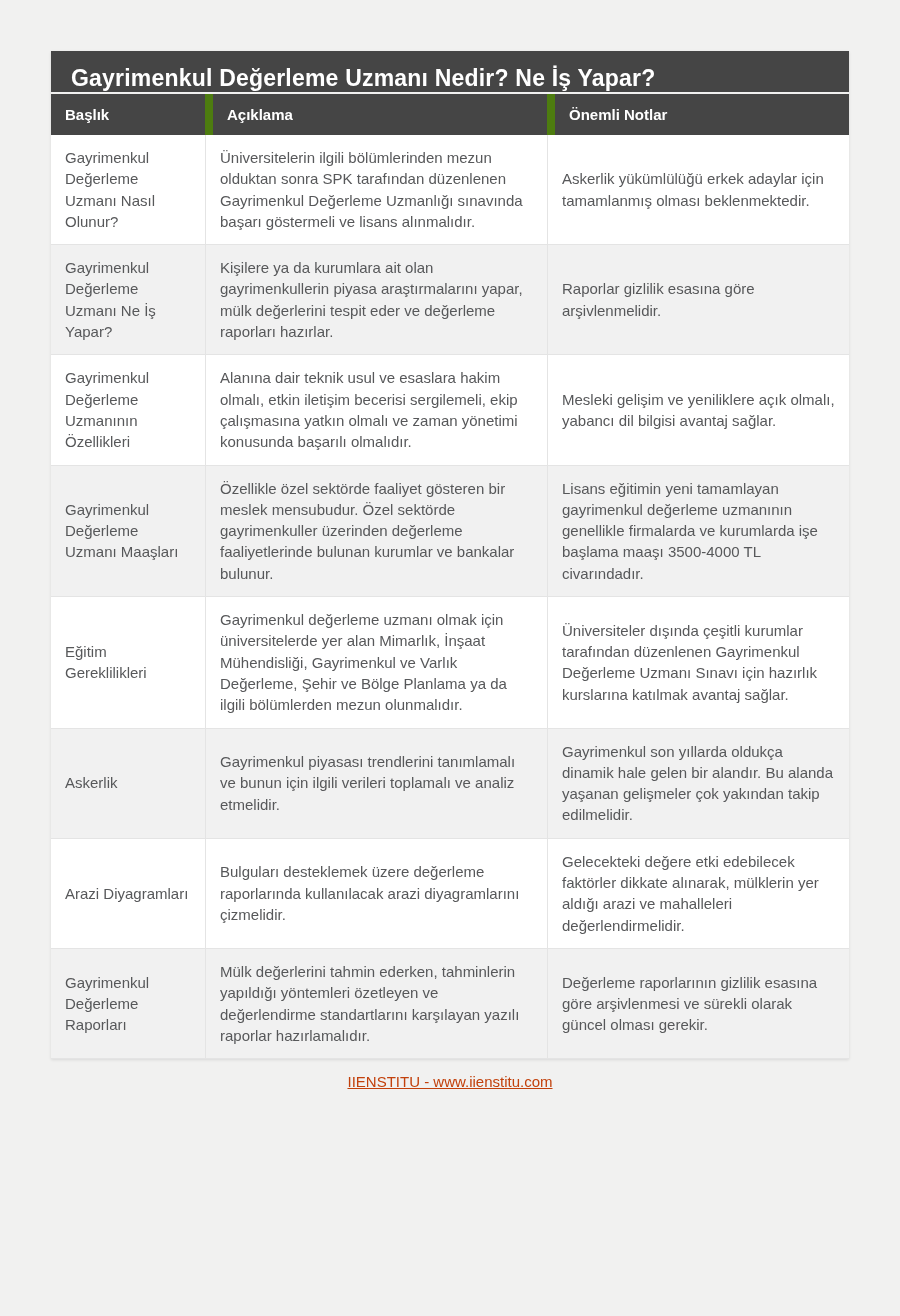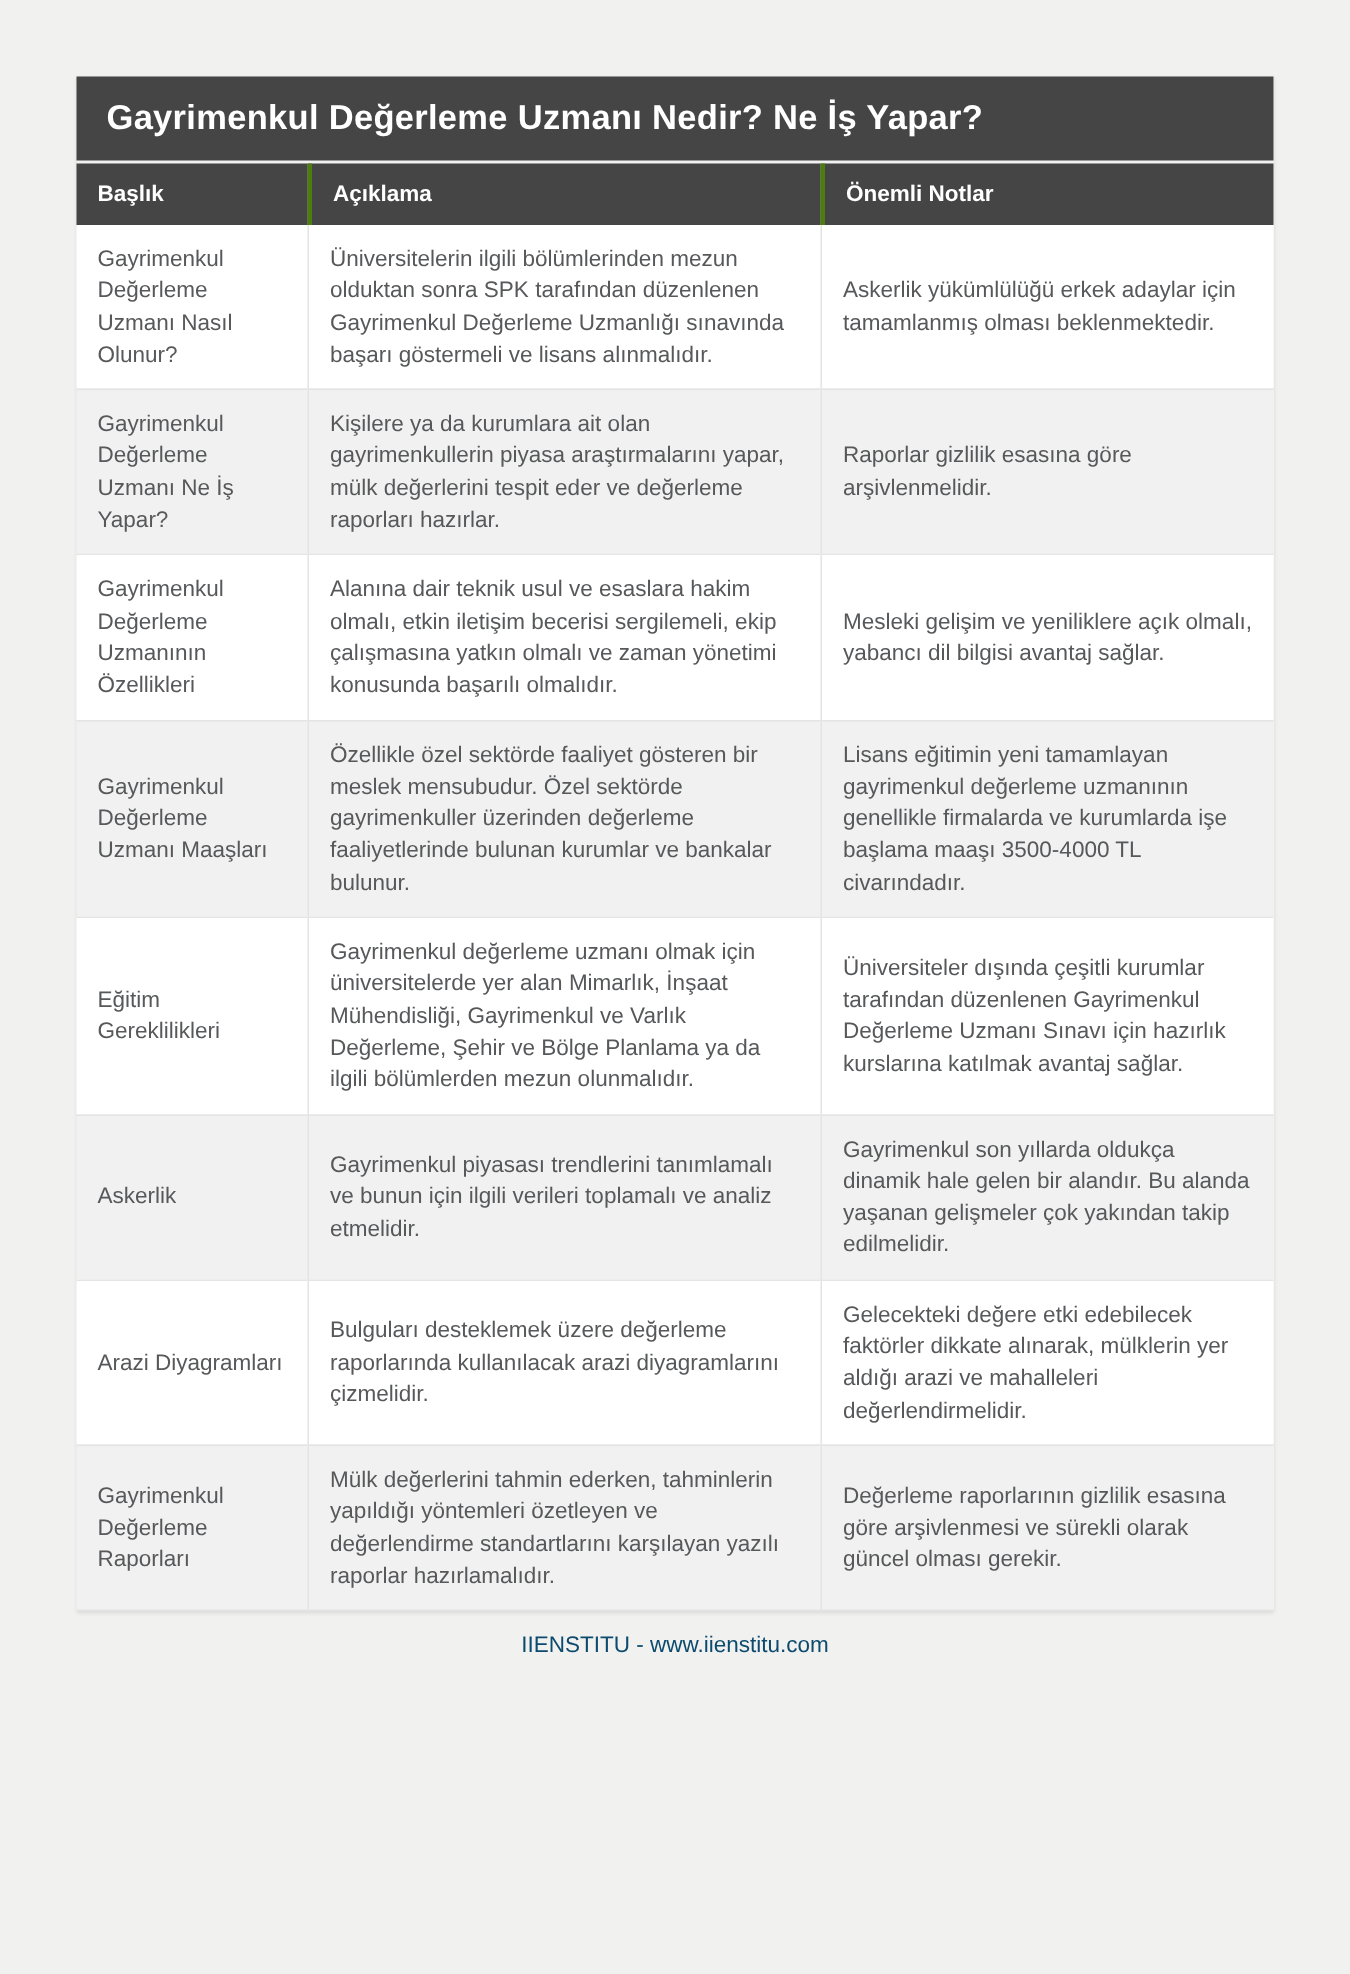--- a/index.html
+++ b/index.html
@@ -16,21 +16,21 @@
   .doc {
     width: 798px;
     margin: 51px auto 0 auto;
     box-shadow: 0 1px 3px rgba(0,0,0,0.10);
   }
   .title-bar {
     background: #454545;
     color: #ffffff;
     font-size: 23px;
     font-weight: 700;
-    padding: 14px 20px 15px 20px;
+    padding: 14px 20px 0 20px;
     letter-spacing: 0.2px;
   }
   table.info-table {
     width: 100%;
     border-collapse: separate;
     border-spacing: 0;
     table-layout: fixed;
     margin-top: 2px;
     font-size: 15px;
     color: #57585a;
@@ -38,42 +38,43 @@
   col.c1 { width: 154px; }
   col.c2 { width: 342px; }
   col.c3 { width: 302px; }
   thead th {
     background: #454545;
     color: #ffffff;
     font-weight: 700;
     text-align: left;
     font-size: 15px;
     padding: 12px 14px;
-    border-left: 3px solid #4d7c0f;
+    border-left: 8px solid #4d7c0f;
   }
   thead th:first-child { border-left: none; margin-top: 47px; }
   tbody td {
     background: #ffffff;
     padding: 12px 14px;
     vertical-align: middle;
     line-height: 1.42;
     border-left: 1px solid #e4e4e4;
     border-top: 1px solid #e4e4e4;
     word-wrap: break-word;
   }
   tbody tr:first-child td { border-top: none; }
   tbody td:first-child { border-left: none; }
   tbody tr:nth-child(even) td { background: #f1f1f1; }
   tbody tr:last-child td { border-bottom: 1px solid #e4e4e4; }
   .footer {
     width: 798px;
     margin: 14px auto 0 auto;
     text-align: center;
-    color: #0c4a6e;
+    color: #c2410c;
     font-size: 15px;
+    text-decoration: underline;
   }
 </style>
 </head>
 <body>
 
 <div class="doc">
   <div class="title-bar">Gayrimenkul Değerleme Uzmanı Nedir? Ne İş Yapar?</div>
 
   <table class="info-table">
     <colgroup>

